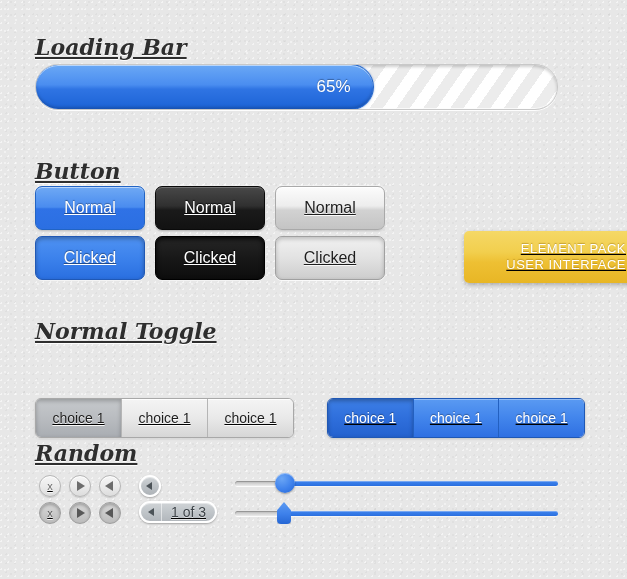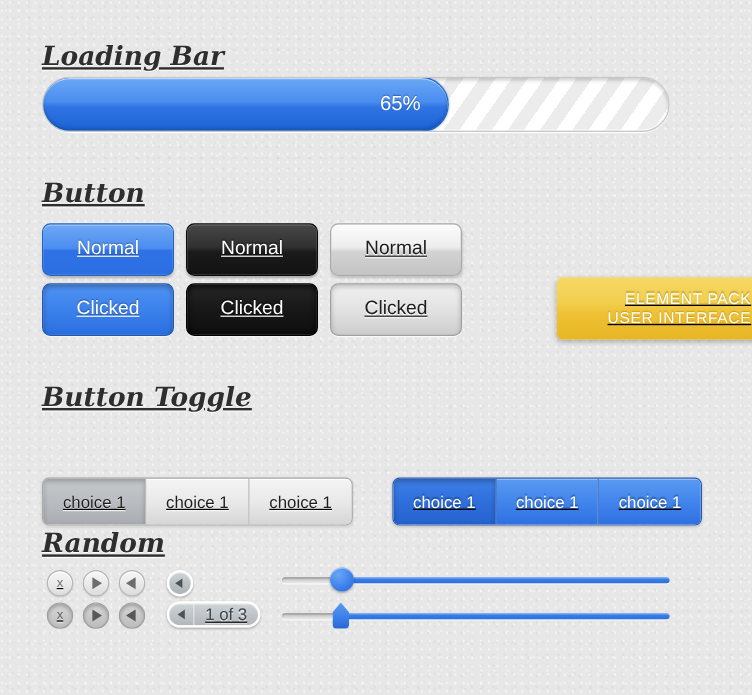--- a/index.html
+++ b/index.html
@@ -379,36 +379,36 @@
 <div class="bg-noise"></div>
 
 <div class="layer heading" style="left:35px; top:34px;">Loading Bar</div>
 
 <div class="loading-track layer">
   <div class="loading-fill" style="width: 65%;">
     <span class="loading-label">65%</span>
   </div>
 </div>
 
-<div class="layer heading" style="left:35px; top:148px;">Button</div>
+<div class="layer heading" style="left:35px; top:158px;">Button</div>
 
 <div class="btn btn-blue-normal layer" style="left:35px; top:186px;">Normal</div>
 <div class="btn btn-black-normal layer" style="left:155px; top:186px;">Normal</div>
 <div class="btn btn-gray-normal layer" style="left:275px; top:186px;">Normal</div>
 
 <div class="btn btn-blue-clicked layer" style="left:35px; top:236px;">Clicked</div>
 <div class="btn btn-black-clicked layer" style="left:155px; top:236px;">Clicked</div>
 <div class="btn btn-gray-clicked layer" style="left:275px; top:236px;">Clicked</div>
 
 <div class="pack-badge layer">
   <span>ELEMENT PACK</span>
   <span>USER INTERFACE</span>
 </div>
 
-<div class="layer heading" style="left:35px; top:318px;">Button Toggle</div>
+<div class="layer heading" style="left:35px; top:318px;">Normal Toggle</div>
 
 <div class="toggle-group toggle-gray layer">
   <div class="seg selected">choice 1</div>
   <div class="seg">choice 1</div>
   <div class="seg">choice 1</div>
 </div>
 
 <div class="toggle-group toggle-blue layer">
   <div class="seg selected">choice 1</div>
   <div class="seg">choice 1</div>

